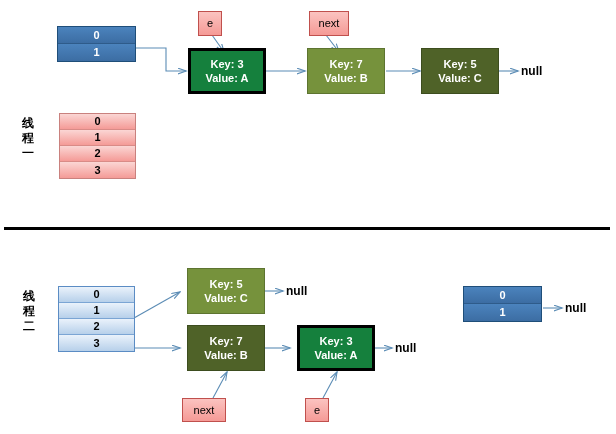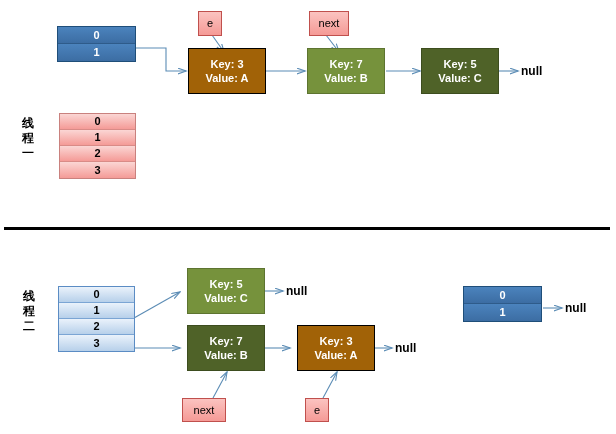--- a/index.html
+++ b/index.html
@@ -47,21 +47,21 @@
   }
   .tbl.pink .cell:last-child{border-bottom:none;}
 
   
   .node{
     position:absolute;z-index:3;box-sizing:border-box;
     display:flex;flex-direction:column;align-items:center;justify-content:center;
     color:#ffffff;font-weight:bold;font-size:11px;line-height:14px;
     text-align:center;
   }
-  .node.g-light{background:#a16207;border:1px solid #000000;}
+  .node.g-light{background:#15803d;border:3px solid #000000;}
   .node.g-mid  {background:#76923c;border:1px solid #5d7430;}
   .node.g-dark {background:#4f6228;border:1px solid #3d4d1f;}
 
   
   .chip{
     position:absolute;z-index:3;box-sizing:border-box;
     background:linear-gradient(to bottom,#fbc3c0 0%,#f59a96 100%);
     border:1px solid #c0504d;
     display:flex;align-items:center;justify-content:center;
     color:#000000;font-size:11px;line-height:1;

